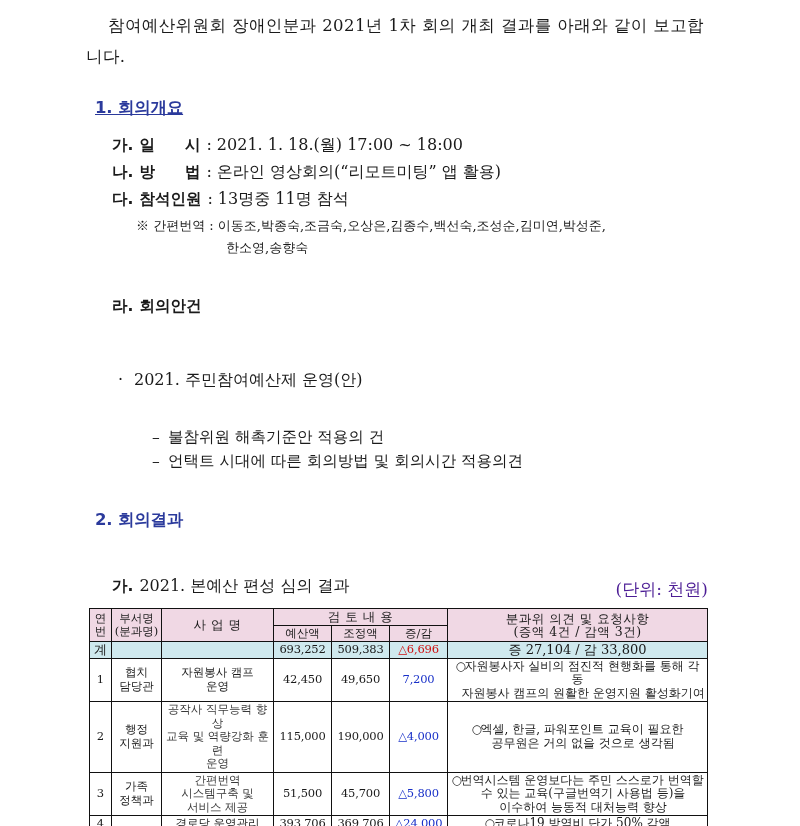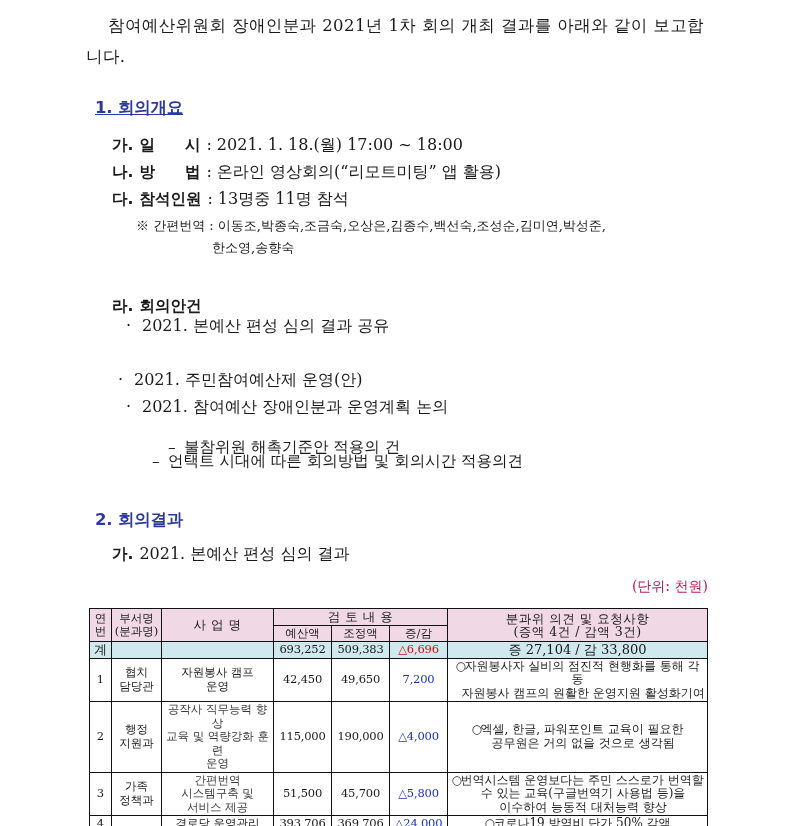--- a/index.html
+++ b/index.html
@@ -68,21 +68,21 @@
   .r-ra { left: 112px; top: 293px; }
 
   
   .note {
     position: absolute;
     font-size: 13px;
     line-height: 21px;
     white-space: nowrap;
   }
   .n1 { left: 136px; top: 215px; }
-  .n1b { left: 212px; top: 237px; }
+  .n1b { left: 226px; top: 237px; }
   .n2 { left: 136px; top: 262px; }
 
   
   .bullet {
     position: absolute;
     font-size: 16px;
     line-height: 26px;
     white-space: nowrap;
   }
   .bullet .dot { display: inline-block; width: 16px; }
@@ -90,28 +90,28 @@
   .b2 { left: 126px; top: 340px; }
   .b3 { left: 118px; top: 367px; }
   .b4 { left: 126px; top: 394px; }
   .sub {
     position: absolute;
     font-size: 15.5px;
     line-height: 26px;
     white-space: nowrap;
   }
   .sub .dash { display: inline-block; width: 16px; }
-  .s1 { left: 152px; top: 434px; margin-left: 16px; }
+  .s1 { left: 152px; top: 424px; }
   .s2 { left: 152px; top: 448px; }
 
   
   .sub-head {
     position: absolute;
     left: 112px;
-    top: 544px;
+    top: 576px;
     font-size: 16px;
     white-space: nowrap;
   }
   .sub-head .lbl {
     font-family: "DejaVu Sans", "Liberation Sans", sans-serif;
     font-weight: bold;
     font-size: 15.5px;
   }
 
   
@@ -129,22 +129,22 @@
     width: 13px;
     height: 13px;
     border: 1.6px solid #3b3b5c;
     display: inline-block;
     background: #fff;
   }
   .unit-note {
     position: absolute;
     right: 92px;
     top: 578px;
-    font-size: 14px;
-    color: #be185d;
+    font-size: 17px;
+    color: #4c1d95;
     white-space: nowrap;
   }
 
   
   .tbl-wrap {
     position: absolute;
     left: 89px;
     top: 608px;
     width: 618px;
   }
@@ -217,23 +217,21 @@
 
   <div class="note n1">
     <span>※</span>&nbsp;<span>간편번역</span>&nbsp;<span>: 이동조,박종숙,조금숙,오상은,김종수,백선숙,조성순,김미연,박성준,</span>
   </div>
   <div class="note n1b">한소영,송향숙</div>
 
   <div class="kv r-ra">
     <span class="lbl">라.</span><span class="sp-mid"></span><span class="lbl">회의안건</span>
   </div>
 
-  <div class="bullet b1"><span class="dot">·</span><span>2021. 본예산 편성 심의 결과 공유</span></div>
   <div class="bullet b3"><span class="dot">·</span><span>2021. 주민참여예산제 운영(안)</span></div>
-  <div class="bullet b4"><span class="dot">·</span><span>2021. 참여예산 장애인분과 운영계획 논의</span></div>
 
   <div class="sub s1"><span class="dash">–</span><span>불참위원 해촉기준안 적용의 건</span></div>
   <div class="sub s2"><span class="dash">–</span><span>언택트 시대에 따른 회의방법 및 회의시간 적용의견</span></div>
 
   <div class="sec-head sec2">2. 회의결과</div>
 
   <div class="sub-head">
     <span class="lbl">가.</span><span class="sp-mid"></span><span>2021. 본예산 편성 심의 결과</span>
   </div>
 

